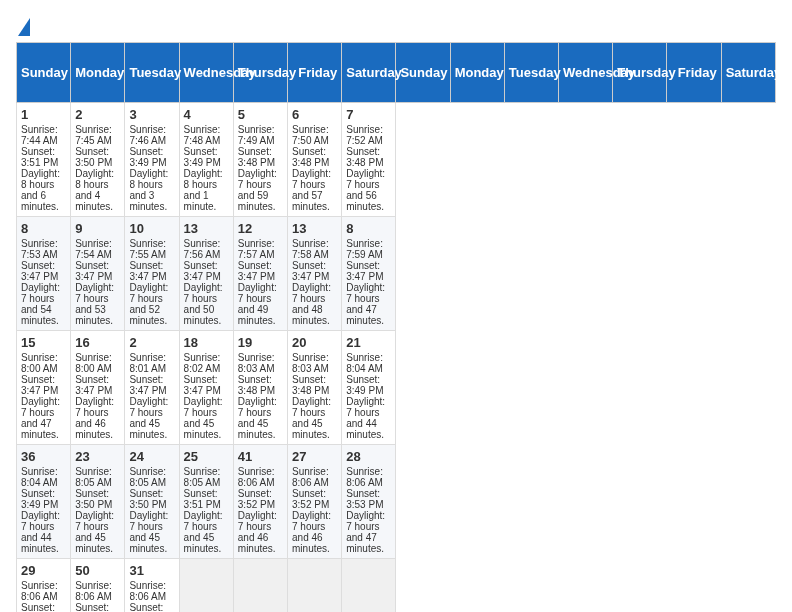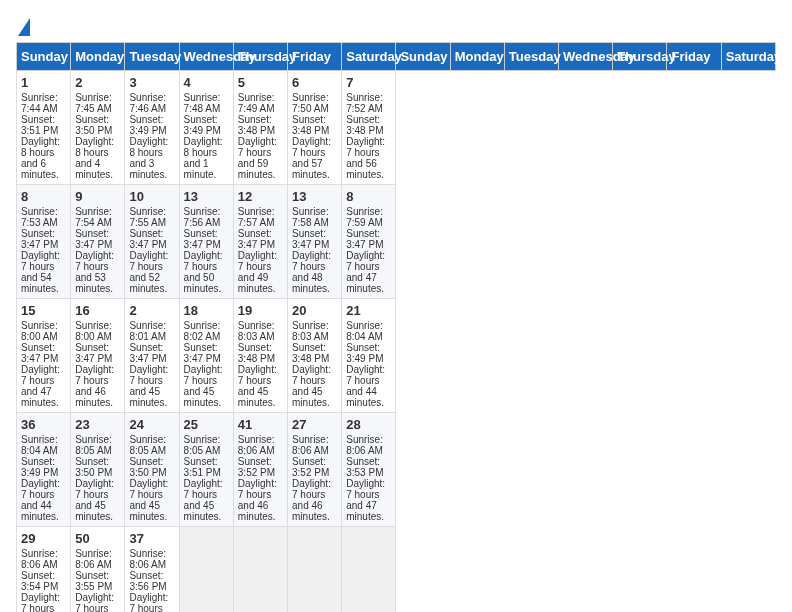--- a/index.html
+++ b/index.html
@@ -54,24 +54,24 @@
       color: #555;
     }
     table {
       width: 100%;
       border-collapse: collapse;
       table-layout: fixed;
     }
     th {
       background-color: #1a6bbf;
       color: #fff;
-      padding: 6px 4px;
+      padding: 22px 4px;
       font-size: 13px;
       font-weight: bold;
-      text-align: left;
+      text-align: right;
       border: 1px solid #ccc;
     }
     td {
       vertical-align: top;
       padding: 4px 4px;
       font-size: 10px;
       color: #333;
       border: 1px solid #ddd;
       height: 80px;
       background: #fff;
@@ -158,20 +158,20 @@
         <td><span class="day-num">23</span>Sunrise: 8:05 AM<br>Sunset: 3:50 PM<br>Daylight: 7 hours and 45 minutes.</td>
         <td><span class="day-num">24</span>Sunrise: 8:05 AM<br>Sunset: 3:50 PM<br>Daylight: 7 hours and 45 minutes.</td>
         <td><span class="day-num">25</span>Sunrise: 8:05 AM<br>Sunset: 3:51 PM<br>Daylight: 7 hours and 45 minutes.</td>
         <td><span class="day-num">41</span>Sunrise: 8:06 AM<br>Sunset: 3:52 PM<br>Daylight: 7 hours and 46 minutes.</td>
         <td><span class="day-num">27</span>Sunrise: 8:06 AM<br>Sunset: 3:52 PM<br>Daylight: 7 hours and 46 minutes.</td>
         <td><span class="day-num">28</span>Sunrise: 8:06 AM<br>Sunset: 3:53 PM<br>Daylight: 7 hours and 47 minutes.</td>
       </tr>
       <tr>
         <td><span class="day-num">29</span>Sunrise: 8:06 AM<br>Sunset: 3:54 PM<br>Daylight: 7 hours and 48 minutes.</td>
         <td><span class="day-num">50</span>Sunrise: 8:06 AM<br>Sunset: 3:55 PM<br>Daylight: 7 hours and 49 minutes.</td>
-        <td><span class="day-num">37</span>Sunrise: 8:06 AM<br>Sunset: 3:56 PM<br>Daylight: 7 hours and 49 minutes.</td>
+        <td><span class="day-num">31</span>Sunrise: 8:06 AM<br>Sunset: 3:56 PM<br>Daylight: 7 hours and 49 minutes.</td>
         <td class="empty-cell"></td>
         <td class="empty-cell"></td>
         <td class="empty-cell"></td>
         <td class="empty-cell"></td>
       </tr>
     </tbody>
 </table>
 
 </body></html>

